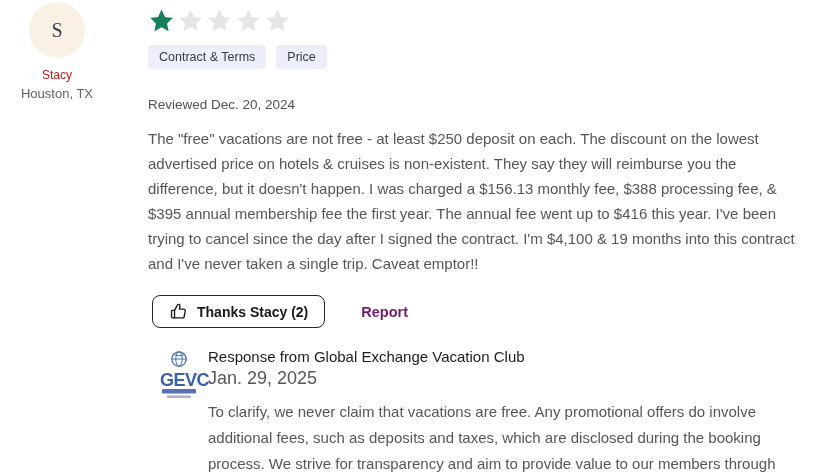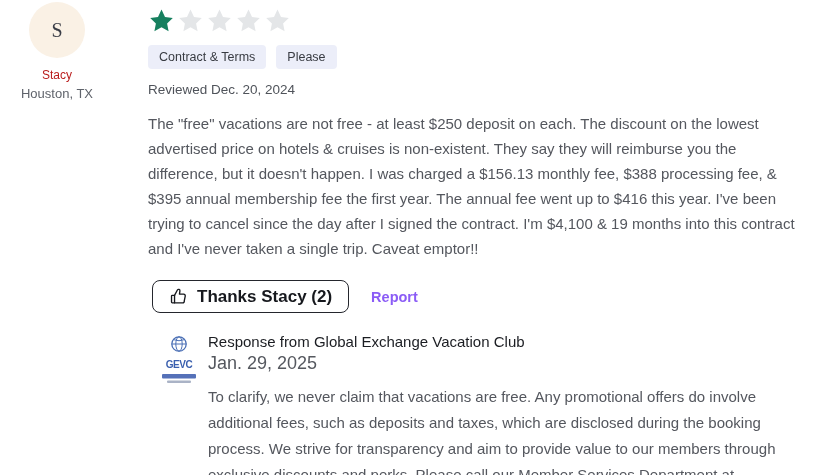--- a/index.html
+++ b/index.html
@@ -30,48 +30,48 @@
   .star{width:27px;height:25px;display:inline-block;}
   .star svg{display:block;}
   .star polygon{fill:#e4e6e8;}
   .star.active polygon{fill:#17805f;}
   .tags{display:flex;gap:10px;margin-top:12px;}
   .tag{
     background:#eceef9;color:#383b42;
     font-size:12.5px;line-height:24px;height:24px;
     padding:0 11px;border-radius:4px;white-space:nowrap;
   }
-  .review-date{margin-top:13px;font-size:13.5px;color:#4f535a;}
+  .review-date{margin-top:28px;font-size:13.5px;color:#4f535a;}
   .review-body{
     margin-top:14px;max-width:656px;
     font-size:15px;line-height:25px;color:#54575e;
   }
   .actions{display:flex;align-items:center;margin-top:19px;margin-left:4px;}
   .thanks-btn{
     display:flex;align-items:center;gap:9px;
     border:1.5px solid #24262d;border-radius:8px;
     background:#ffffff;padding:0 16px;height:33px;
     font-family:"Liberation Sans", sans-serif;
-    font-size:17px;font-weight:bold;color:#16181d;
+    font-size:14px;font-weight:bold;color:#16181d;
     cursor:pointer;
   }
   .thanks-btn svg{flex-shrink:0;}
   .report-link{
-    margin-left:22px;font-size:14.5px;font-weight:bold;
-    color:#8b5cf6;cursor:pointer;
+    margin-left:36px;font-size:14.5px;font-weight:bold;
+    color:#701a75;cursor:pointer;
   }
   
   .response{display:flex;margin-top:20px;margin-left:12px;}
   .resp-logo{width:38px;flex-shrink:0;padding-top:2px;}
   .resp-content{margin-left:10px;max-width:624px;}
   .resp-title{font-size:15px;font-weight:normal;color:#1b1d22;}
   .resp-date{margin-top:3px;font-size:18px;color:#55585f;}
   .resp-body{margin-top:10px;font-size:15px;line-height:26px;color:#54575e;}
   .gevc-word{
-    font-size:10px;font-weight:bold;color:#3a5fae;
+    font-size:18px;font-weight:bold;color:#3a5fae;
     letter-spacing:-0.5px;text-align:center;line-height:12px;
   }
 </style>
 </head>
 <body>
 
 <div class="page">
 
   <div class="left-col">
     <div class="left-inner">
@@ -108,21 +108,21 @@
         </span>
         <span class="star">
           <svg width="27" height="25" viewBox="0 0 26 25">
             <polygon points="13,1.5 16.5,9 24.3,10 18.6,15.4 20.1,23.2 13,19.3 5.9,23.2 7.4,15.4 1.7,10 9.5,9"></polygon>
           </svg>
         </span>
       </div>
 
     <div class="tags">
         <span class="tag">Contract &amp; Terms</span>
-        <span class="tag">Please</span>
+        <span class="tag">Price</span>
       </div>
 
     <div class="review-date">Reviewed Dec. 20, 2024</div>
 
     <div class="review-body">The "free" vacations are not free - at least $250 deposit on each. The discount on the lowest advertised price on hotels &amp; cruises is non-existent. They say they will reimburse you the difference, but it doesn't happen. I was charged a $156.13 monthly fee, $388 processing fee, &amp; $395 annual membership fee the first year. The annual fee went up to $416 this year. I've been trying to cancel since the day after I signed the contract. I'm $4,100 &amp; 19 months into this contract and I've never taken a single trip. Caveat emptor!!</div>
 
     <div class="actions">
       <button class="thanks-btn">
         <span style="display:flex;">
           <svg width="19" height="19" viewBox="0 0 24 24" fill="none" stroke="#16181d" stroke-width="1.7" stroke-linejoin="round" stroke-linecap="round">

